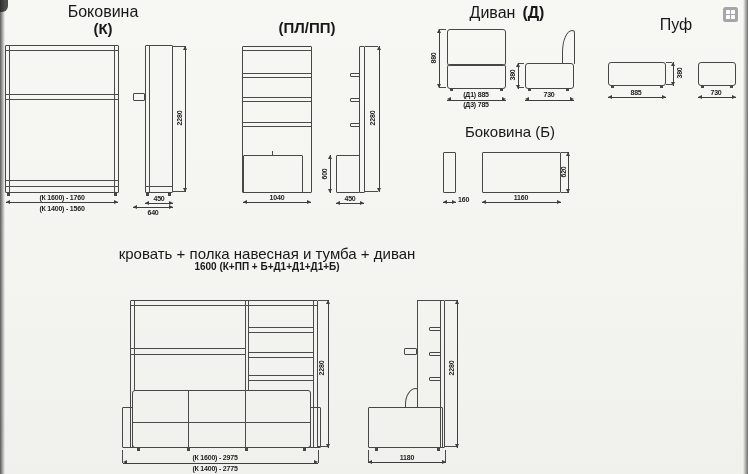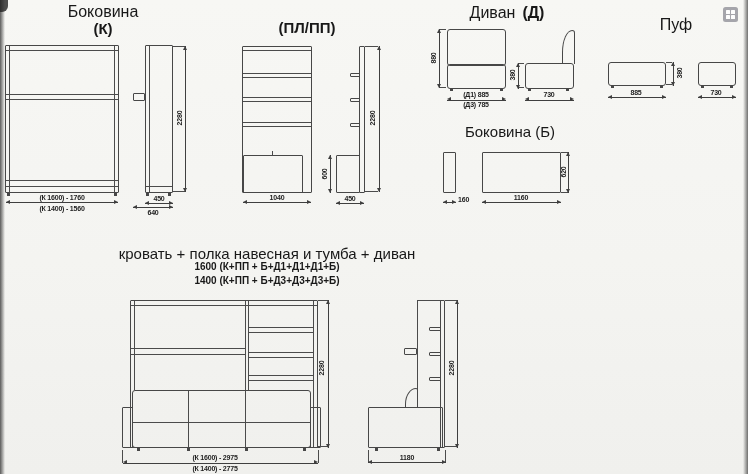--- a/index.html
+++ b/index.html
@@ -171,21 +171,20 @@
   <div class="rect" style="left:482px;top:152px;width:79px;height:41px"></div>
   <div class="dl" style="left:521px;top:194px">1160</div>
   <div class="hdim" style="left:482px;top:202px;width:79px"></div>
   <div class="hline" style="left:561px;top:152px;width:7px"></div>
   <div class="hline" style="left:561px;top:192px;width:7px"></div>
   <div class="vdim" style="left:568px;top:152px;height:41px"></div>
   <div class="dlv" style="left:563px;top:172px">620</div>
 
   <div class="title s14" style="left:267px;top:246px">кровать + полка навесная и тумба + диван</div>
   <div class="title s13b" style="left:267px;top:261px">1600 (К+ПП + Б+Д1+Д1+Д1+Б)</div>
-  <div class="title s13b" style="left:267px;top:275px">1400 (К+ПП + Б+Д3+Д3+Д3+Б)</div>
 
   <div class="rect" style="left:130px;top:300px;width:188px;height:148px"></div>
   <div class="hline" style="left:131px;top:305px;width:186px"></div>
   <div class="vline" style="left:134px;top:301px;height:89px"></div>
   <div class="vline" style="left:245px;top:301px;height:89px"></div>
   <div class="vline" style="left:248px;top:301px;height:89px"></div>
   <div class="vline" style="left:313px;top:301px;height:146px"></div>
   <div class="hline" style="left:131px;top:348px;width:115px"></div>
   <div class="hline" style="left:131px;top:354px;width:115px"></div>
   <div class="hline" style="left:249px;top:327px;width:64px"></div>

